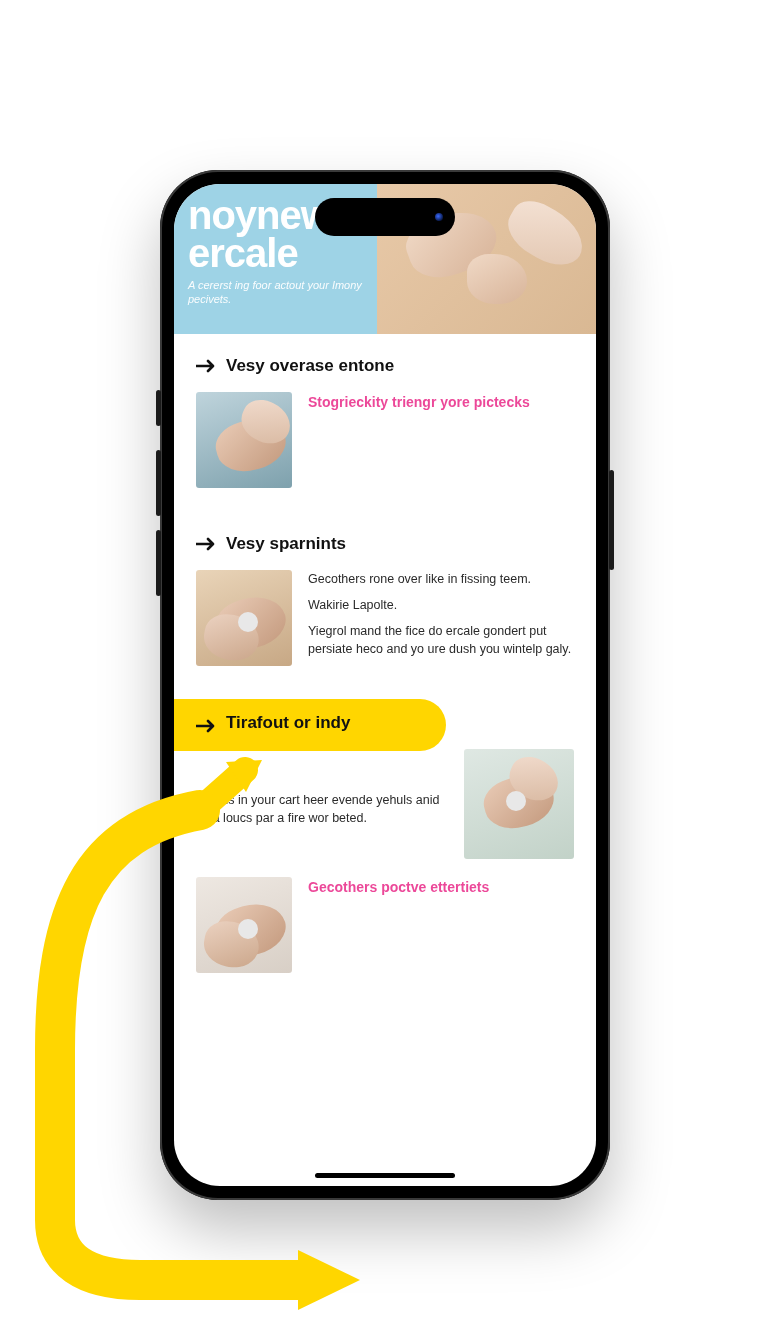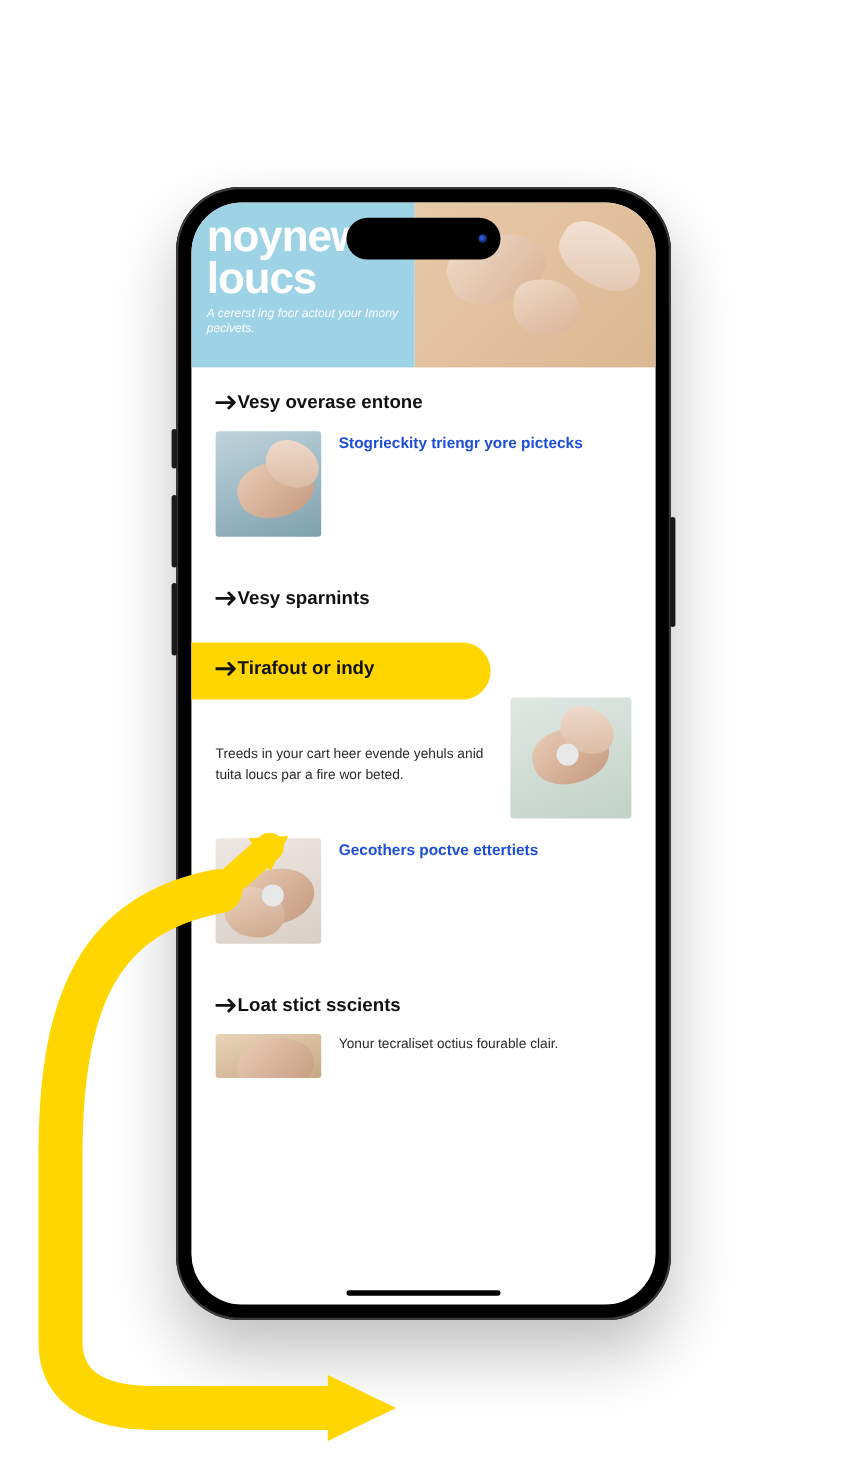--- a/index.html
+++ b/index.html
@@ -115,20 +115,21 @@
   .hero-right .h1 { width: 90px; height: 60px; left: 30px; top: 30px; transform: rotate(-20deg); }
   .hero-right .h2 { width: 80px; height: 50px; right: 10px; top: 25px; transform: rotate(30deg); background: linear-gradient(150deg,#f5e3d6,#e2c6b0);}
   .hero-right .h3 { width: 60px; height: 50px; left: 90px; top: 70px; }
   
   .section {
     padding: 22px 22px 6px 22px;
   }
   .sec-head {
     display: flex;
     align-items: center;
+    gap: 10px;
     margin-bottom: 16px;
   }
   .sec-arrow {
     width: 20px; height: 14px; display: inline-flex; align-items: center;
   }
   .sec-arrow svg { display:block; }
   .sec-title {
     font-size: 17px;
     font-weight: 700;
     color: #111;
@@ -155,37 +156,38 @@
   .hs.c{ width:55px;height:45px;left:8px;top:45px;background:linear-gradient(150deg,#ecd3c2,#caa589);transform:rotate(10deg);}
   .hs.d{ width:20px;height:20px;left:42px;top:42px;background:#e8e8e8;border-radius:50%;}
   .txt {
     flex: 1;
     font-size: 12.5px;
     line-height: 1.45;
     color: #2a2a2a;
   }
   .txt .item-title {
     font-weight: 700;
-    color: #1d4ed8;
+    color: #ec4899;
     font-size: 14px;
     margin-bottom: 6px;
   }
   .txt p { margin-bottom: 8px; }
   .row.right-img { }
   .row.right-img .txt { order: 1; }
   .row.right-img .thumb { order: 2; }
   .block-text {
     font-size: 12.5px;
     line-height: 1.5;
     color: #2a2a2a;
     margin-bottom: 16px;
   }
   
   .highlight-wrap {
     position: relative;
+    align-items: flex-end;
   }
   .highlight {
     position: absolute;
     left: -50px;
     top: -14px;
     width: 300px;
     height: 52px;
     background: #ffd600;
     border-radius: 26px;
     z-index: -1;
@@ -215,21 +217,21 @@
       <div class="island-dot"></div>
     </div>
     <div class="home-indicator"></div>
 
     <div class="content">
 
       <div class="hero">
         <div class="hero-left">
           <div class="hero-title">
             <span>noynew</span><br>
-            <span>loucs</span>
+            <span>ercale</span>
           </div>
           <div class="hero-sub">A cererst ing foor actout your Imony pecivets.</div>
         </div>
         <div class="hero-right">
           <div class="hand-shape h1"></div>
           <div class="hand-shape h2"></div>
           <div class="hand-shape h3"></div>
         </div>
       </div>
 
@@ -254,20 +256,32 @@
       </div>
 
       <div class="section">
         <div class="sec-head">
           <span class="sec-arrow">
             <svg width="20" height="14" viewBox="0 0 20 14">
                 <path d="M0 7h16M12 2l5 5-5 5" stroke="#111" stroke-width="2.6" fill="none" stroke-linecap="round" stroke-linejoin="round"></path>
               </svg>
           </span>
           <span class="sec-title">Vesy sparnints</span>
+        </div>
+        <div class="row">
+          <div class="thumb t-tan">
+            <div class="hs a"></div>
+              <div class="hs c"></div>
+              <div class="hs d"></div>
+          </div>
+          <div class="txt">
+            <p>Gecothers rone over like in fissing teem.</p>
+            <p>Wakirie Lapolte.</p>
+            <p>Yiegrol mand the fice do ercale gondert put persiate heco and yo ure dush you wintelp galy.</p>
+          </div>
         </div>
       </div>
 
       <div class="section">
         <div class="sec-head highlight-wrap" style="z-index:2;">
           <div class="highlight"></div>
           <span class="sec-arrow">
             <svg width="20" height="14" viewBox="0 0 20 14">
                 <path d="M0 7h16M12 2l5 5-5 5" stroke="#111" stroke-width="2.6" fill="none" stroke-linecap="round" stroke-linejoin="round"></path>
               </svg>
@@ -289,38 +303,20 @@
             <div class="hs a"></div>
               <div class="hs c"></div>
               <div class="hs d"></div>
           </div>
           <div class="txt">
             <div class="item-title">Gecothers poctve ettertiets</div>
           </div>
         </div>
       </div>
 
-      <div class="section">
-        <div class="sec-head">
-          <span class="sec-arrow">
-            <svg width="20" height="14" viewBox="0 0 20 14">
-                <path d="M0 7h16M12 2l5 5-5 5" stroke="#111" stroke-width="2.6" fill="none" stroke-linecap="round" stroke-linejoin="round"></path>
-              </svg>
-          </span>
-          <span class="sec-title">Loat stict sscients</span>
-        </div>
-        <div class="row">
-          <div class="thumb t-tan" style="height:40px;">
-            <div class="hs a" style="top:4px;"></div>
-          </div>
-          <div class="txt">
-            <p>Yonur tecraliset octius fourable clair.</p>
-          </div>
-        </div>
-      </div>
 
     </div>
   </div>
 </div>
 
 <svg class="annot" viewBox="0 0 420 570">
   <defs>
     <marker id="ah" markerWidth="12" markerHeight="12" refX="8" refY="6" orient="auto">
       <path d="M0 0 L12 6 L0 12 Z" fill="#ffd600"></path>
     </marker>

